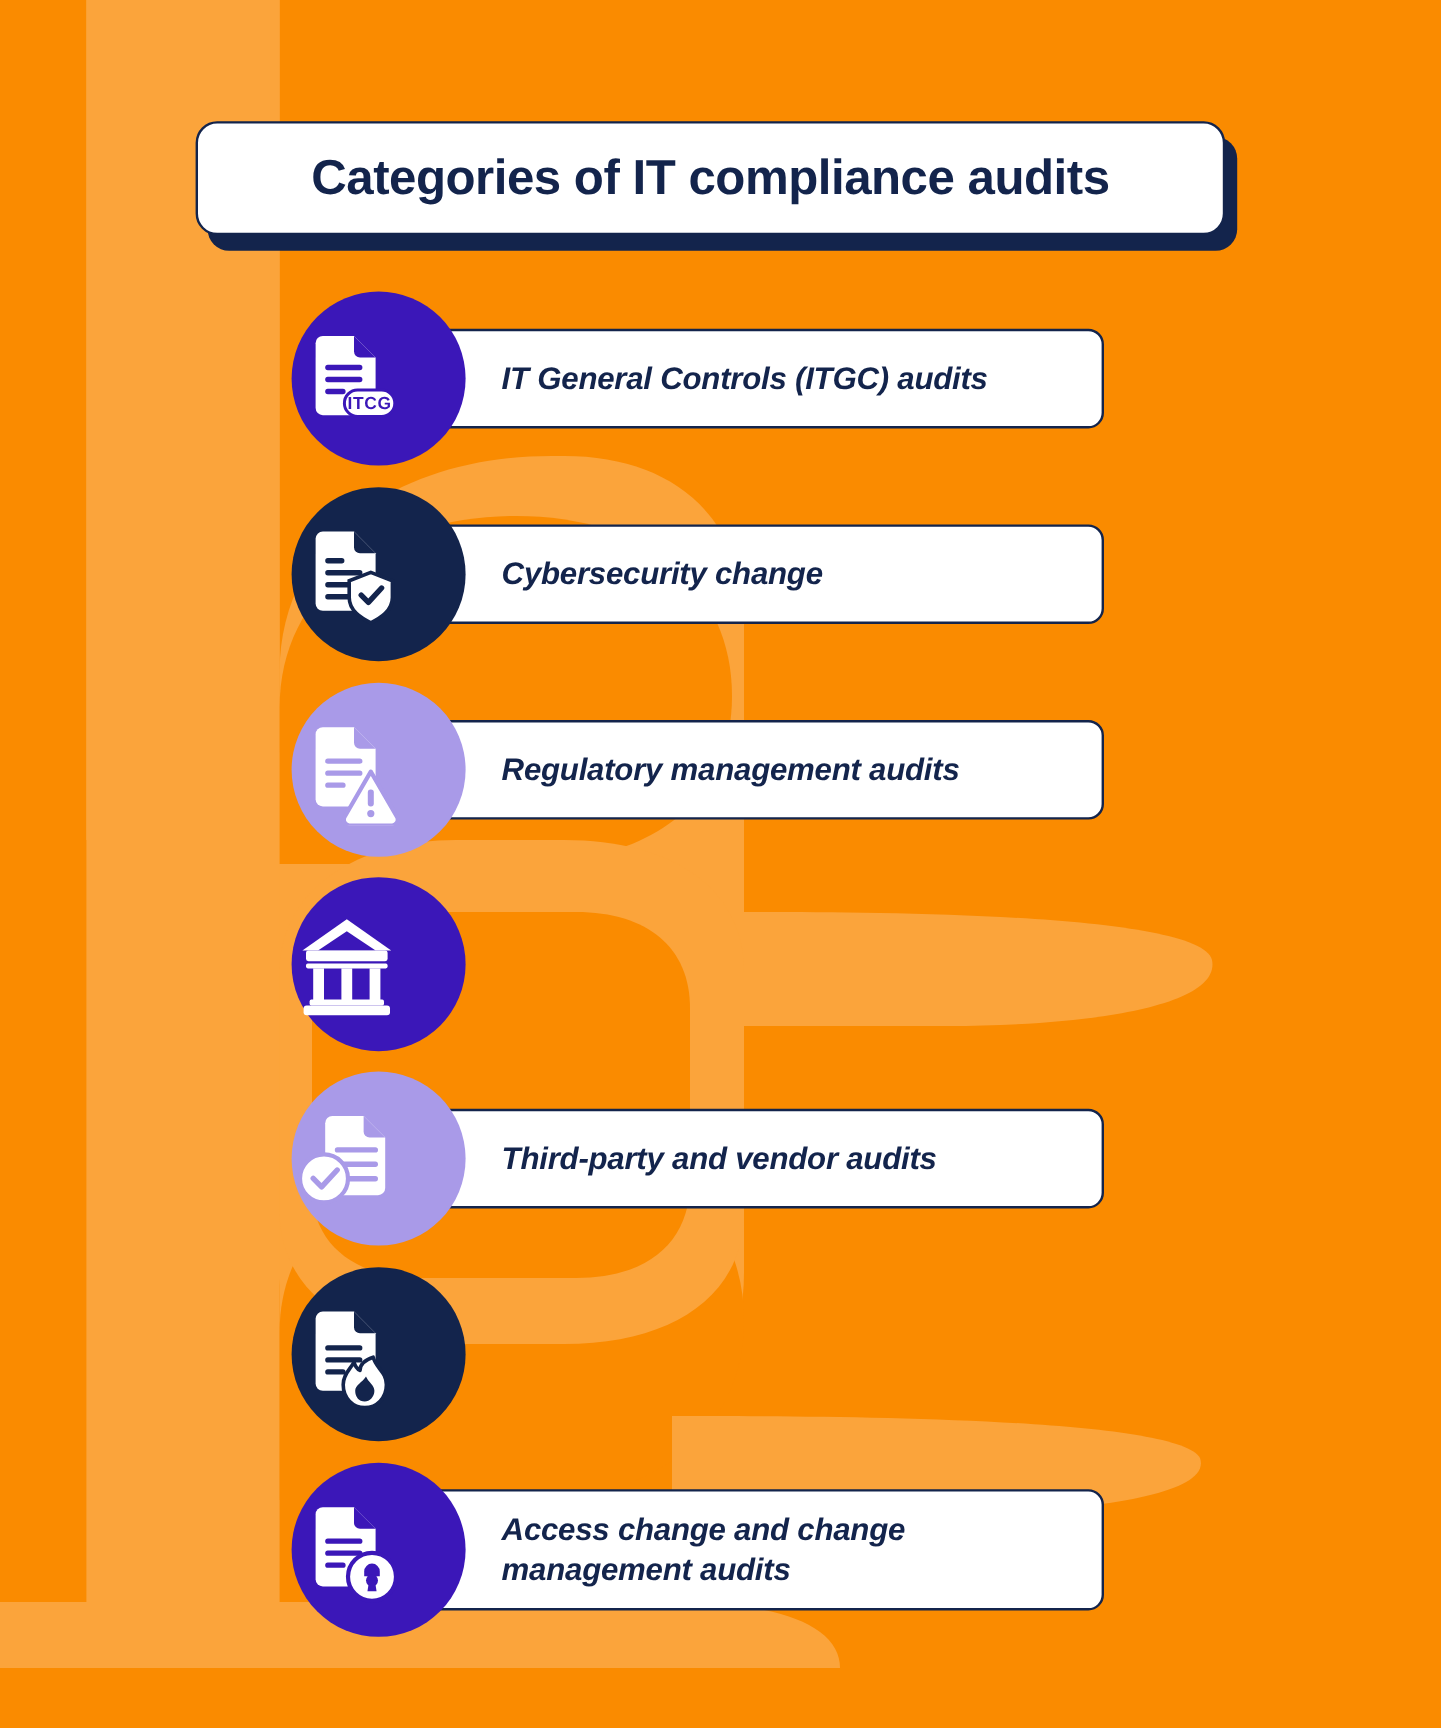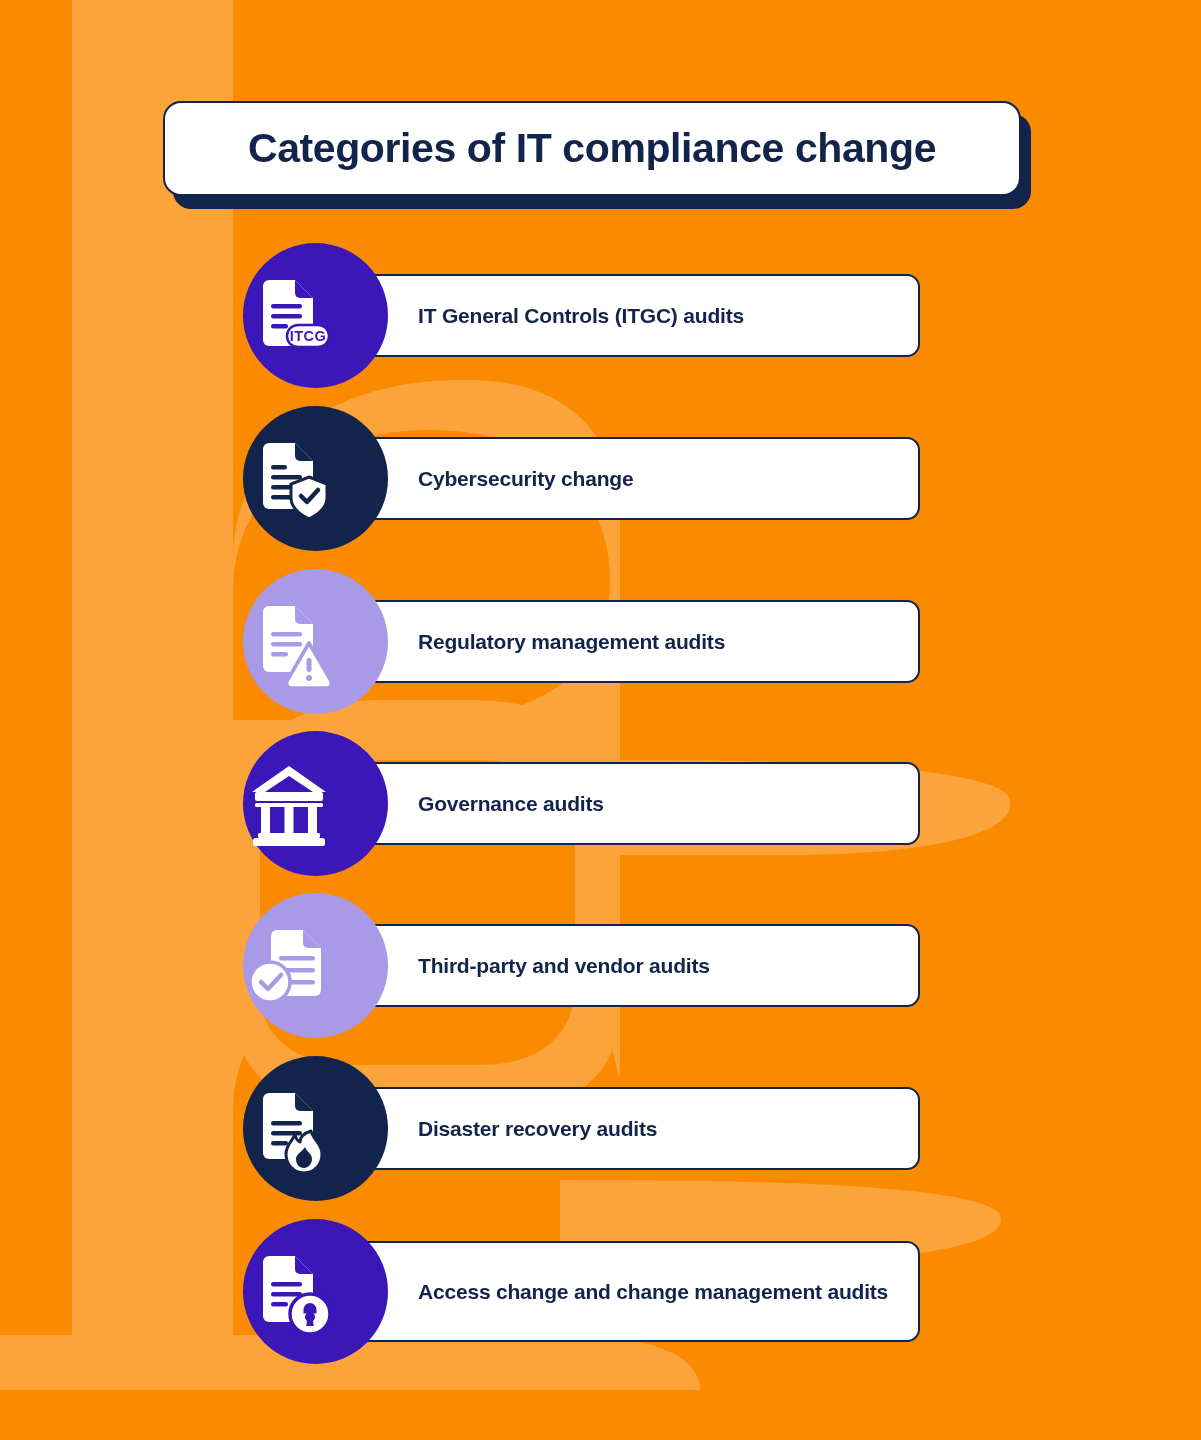--- a/index.html
+++ b/index.html
@@ -102,25 +102,26 @@
     display: flex;
     align-items: center;
   }
   .row-card.tall {
     top: 22px;
     height: 101px;
   }
   .row-label {
     padding-left: 101px;
     padding-right: 18px;
-    font-size: 21px;
+    font-size: 26px;
     font-weight: bold;
     color: #13244C;
     line-height: 1.3;
     letter-spacing: -0.2px;
+    font-style: italic;
   }
   .row-circle {
     position: absolute;
     left: 0;
     top: 0;
     width: 145px;
     height: 145px;
     border-radius: 50%;
     display: flex;
     align-items: center;
@@ -201,21 +202,21 @@
                L 700 1390 L 0 1390 Z" fill="#FBA43B"></path>
       <rect x="0" y="1335" width="560" height="55" fill="#FBA43B"></rect>
       <path d="M 560 1335 C 650 1335 700 1355 700 1390 L 560 1390 Z" fill="#FBA43B"></path>
       <rect x="0" y="1390" width="1201" height="50" fill="#FA8B00"></rect>
     </svg>
   </div>
 
   <div class="title-wrap">
     <div class="title-shadow"></div>
     <div class="title-card">
-      <span class="title-text">Categories of IT compliance change</span>
+      <span class="title-text">Categories of IT compliance audits</span>
     </div>
   </div>
 
   <div class="rows">
 
     <div class="row" style="top:243px;">
       <div class="row-card">
         <span class="row-label">IT General Controls (ITGC) audits</span>
       </div>
       <div class="row-circle" style="background:#3B17B8;">
@@ -261,23 +262,20 @@
           <rect x="28" y="46" width="31" height="4.5" rx="2.2" fill="#A99AE8"></rect>
           <rect x="28" y="56" width="17" height="4.5" rx="2.2" fill="#A99AE8"></rect>
           <path d="M66 47 L88 85 a5 5 0 0 1 -4 7 h-36 a5 5 0 0 1 -4 -7 Z" fill="#FFFFFF" stroke="#A99AE8" stroke-width="3.5" stroke-linejoin="round"></path>
           <rect x="63.5" y="62" width="5" height="14" rx="2.4" fill="#A99AE8"></rect>
           <circle cx="66" cy="82" r="3" fill="#A99AE8"></circle>
         </svg>
       </div>
     </div>
 
     <div class="row" style="top:731px;">
-      <div class="row-card">
-        <span class="row-label">Governance audits</span>
-      </div>
       <div class="row-circle" style="background:#3B17B8;">
         <svg width="92" height="92" viewBox="0 0 92 92">
           <path d="M46 8 L83 34 H9 Z" fill="#FFFFFF"></path>
           <path d="M46 18 L70 34 H22 Z" fill="#3B17B8"></path>
           <rect x="12" y="34" width="68" height="9" rx="2" fill="#FFFFFF"></rect>
           <rect x="12" y="45" width="68" height="4" rx="1.5" fill="#FFFFFF"></rect>
           <rect x="18" y="49" width="9" height="28" fill="#FFFFFF"></rect>
           <rect x="41.5" y="49" width="9" height="28" fill="#FFFFFF"></rect>
           <rect x="65" y="49" width="9" height="28" fill="#FFFFFF"></rect>
           <rect x="15" y="75" width="62" height="5" rx="1.5" fill="#FFFFFF"></rect>
@@ -297,23 +295,20 @@
           <rect x="36" y="36" width="36" height="4.5" rx="2.2" fill="#A99AE8"></rect>
           <rect x="36" y="48" width="36" height="4.5" rx="2.2" fill="#A99AE8"></rect>
           <rect x="36" y="60" width="36" height="4.5" rx="2.2" fill="#A99AE8"></rect>
           <circle cx="27" cy="62" r="20" fill="#FFFFFF" stroke="#A99AE8" stroke-width="3.5"></circle>
           <path d="M18 62 l7 7 l13 -14" fill="none" stroke="#A99AE8" stroke-width="4.5" stroke-linecap="round" stroke-linejoin="round"></path>
         </svg>
       </div>
     </div>
 
     <div class="row" style="top:1056px;">
-      <div class="row-card">
-        <span class="row-label">Disaster recovery audits</span>
-      </div>
       <div class="row-circle" style="background:#13244C;">
         <svg width="92" height="92" viewBox="0 0 92 92">
           <path d="M20 16 a6 6 0 0 1 6-6 h26 l18 18 v42 a6 6 0 0 1 -6 6 h-38 a6 6 0 0 1 -6 -6 Z" fill="#FFFFFF"></path>
           <path d="M52 10 l18 18 h-13 a5 5 0 0 1 -5 -5 Z" fill="#13244C"></path>
           <rect x="28" y="38" width="31" height="4.5" rx="2.2" fill="#13244C"></rect>
           <rect x="28" y="48" width="31" height="4.5" rx="2.2" fill="#13244C"></rect>
           <rect x="28" y="58" width="17" height="4.5" rx="2.2" fill="#13244C"></rect>
           <path d="M68 48 c2 9 11 12 11 23 c0 11 -8 19 -18 19 c-10 0 -18 -8 -18 -19
                    c0 -9 6 -13 9 -19 c1 4 3 6 5 7 c0 -6 5 -9 11 -11 Z" fill="#FFFFFF" stroke="#13244C" stroke-width="3" stroke-linejoin="round"></path>
           <path d="M62 64 c2 5 7 7 7 12 c0 5 -4 9 -8 9 c-5 0 -8 -4 -8 -9 c0 -5 6 -7 9 -12 Z" fill="#13244C"></path>

